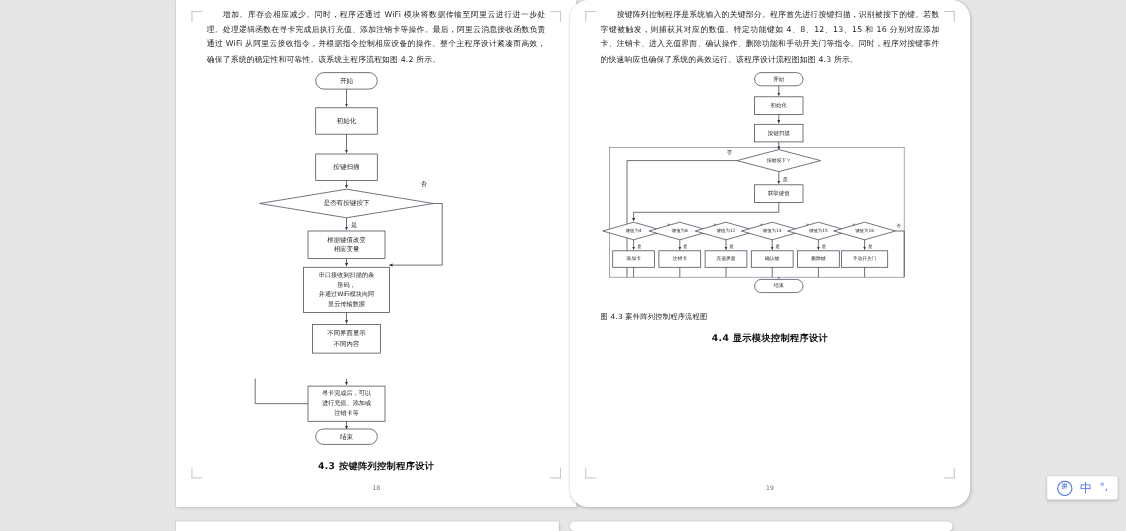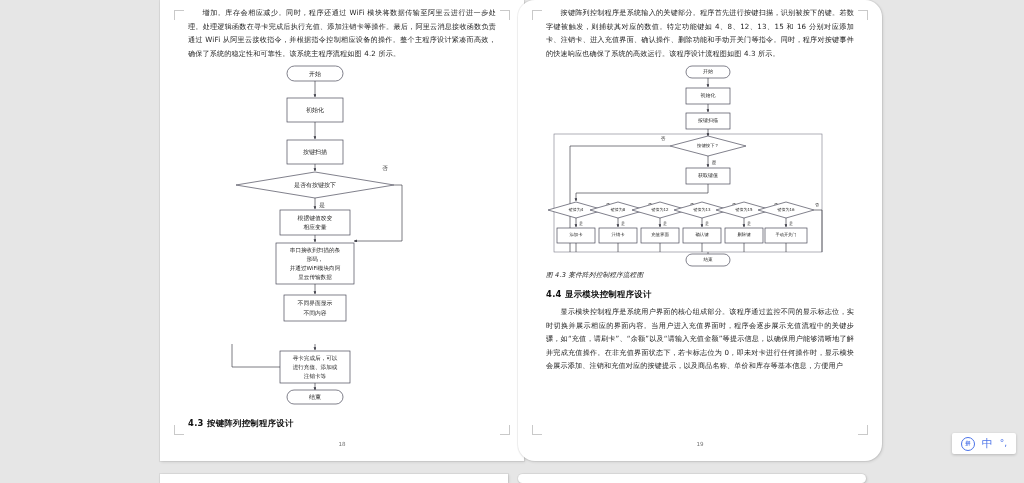--- a/index.html
+++ b/index.html
@@ -37,31 +37,31 @@
     color: #1c1c1c;
     text-align: justify;
     text-indent: 14.6px;
     letter-spacing: 0.15px;
     font-family: "DejaVu Sans", "Liberation Sans", sans-serif;
   }
 
   .fig-caption {
     font-size: 6.6px;
     color: #1c1c1c;
-    margin-top: 4px;
+    margin-top: 17px;
     letter-spacing: 0.2px;
     font-family: "DejaVu Sans", "Liberation Sans", sans-serif;
-    font-style: italic;
   }
   .sec-heading {
     font-size: 8.4px;
     font-weight: bold;
     color: #111;
     letter-spacing: 0.3px;
     font-family: "DejaVu Sans", "Liberation Sans", sans-serif;
+    text-align: center;
   }
   .pagenum {
     position: absolute;
     bottom: 14px; left: 0; right: 0;
     text-align: center;
     font-size: 5.6px;
     color: #707070;
     font-family: "DejaVu Sans", "Liberation Sans", sans-serif;
   }
 
@@ -307,21 +307,20 @@
           <line class="edge" x1="162" y1="190" x2="162" y2="196" marker-end="url(#arrR)"></line>
           <rect class="node" x="140" y="192" width="44" height="12" rx="6" ry="6"></rect>
           <text x="162" y="198" font-size="4.6">结束</text>
         </svg>
 
         <div class="fig-caption" style="text-align:left;">图 4.3 案件阵列控制程序流程图</div>
       </div>
 
       <div class="sec-heading" style="margin-top:9px;">4.4 显示模块控制程序设计</div>
 
-      <p class="para" style="margin-top:5px;">显示模块控制程序是系统用户界面的核心组成部分。该程序通过监控不同的显示标志位，实时切换并展示相应的界面内容。当用户进入充值界面时，程序会逐步展示充值流程中的关键步骤，如“充值，请刷卡”、“余额”以及“请输入充值金额”等提示信息，以确保用户能够清晰地了解并完成充值操作。在非充值界面状态下，若卡标志位为 0，即未对卡进行任何操作时，显示模块会展示添加、注销和充值对应的按键提示，以及商品名称、单价和库存等基本信息，方便用户</p>
     </div>
 
     <div class="pagenum">19</div>
   </div>
 
   <div class="page page-next page-left"></div>
   <div class="page page-next page-right"></div>
 
   <div id="ime">
     <div class="ime-logo">拼</div>

